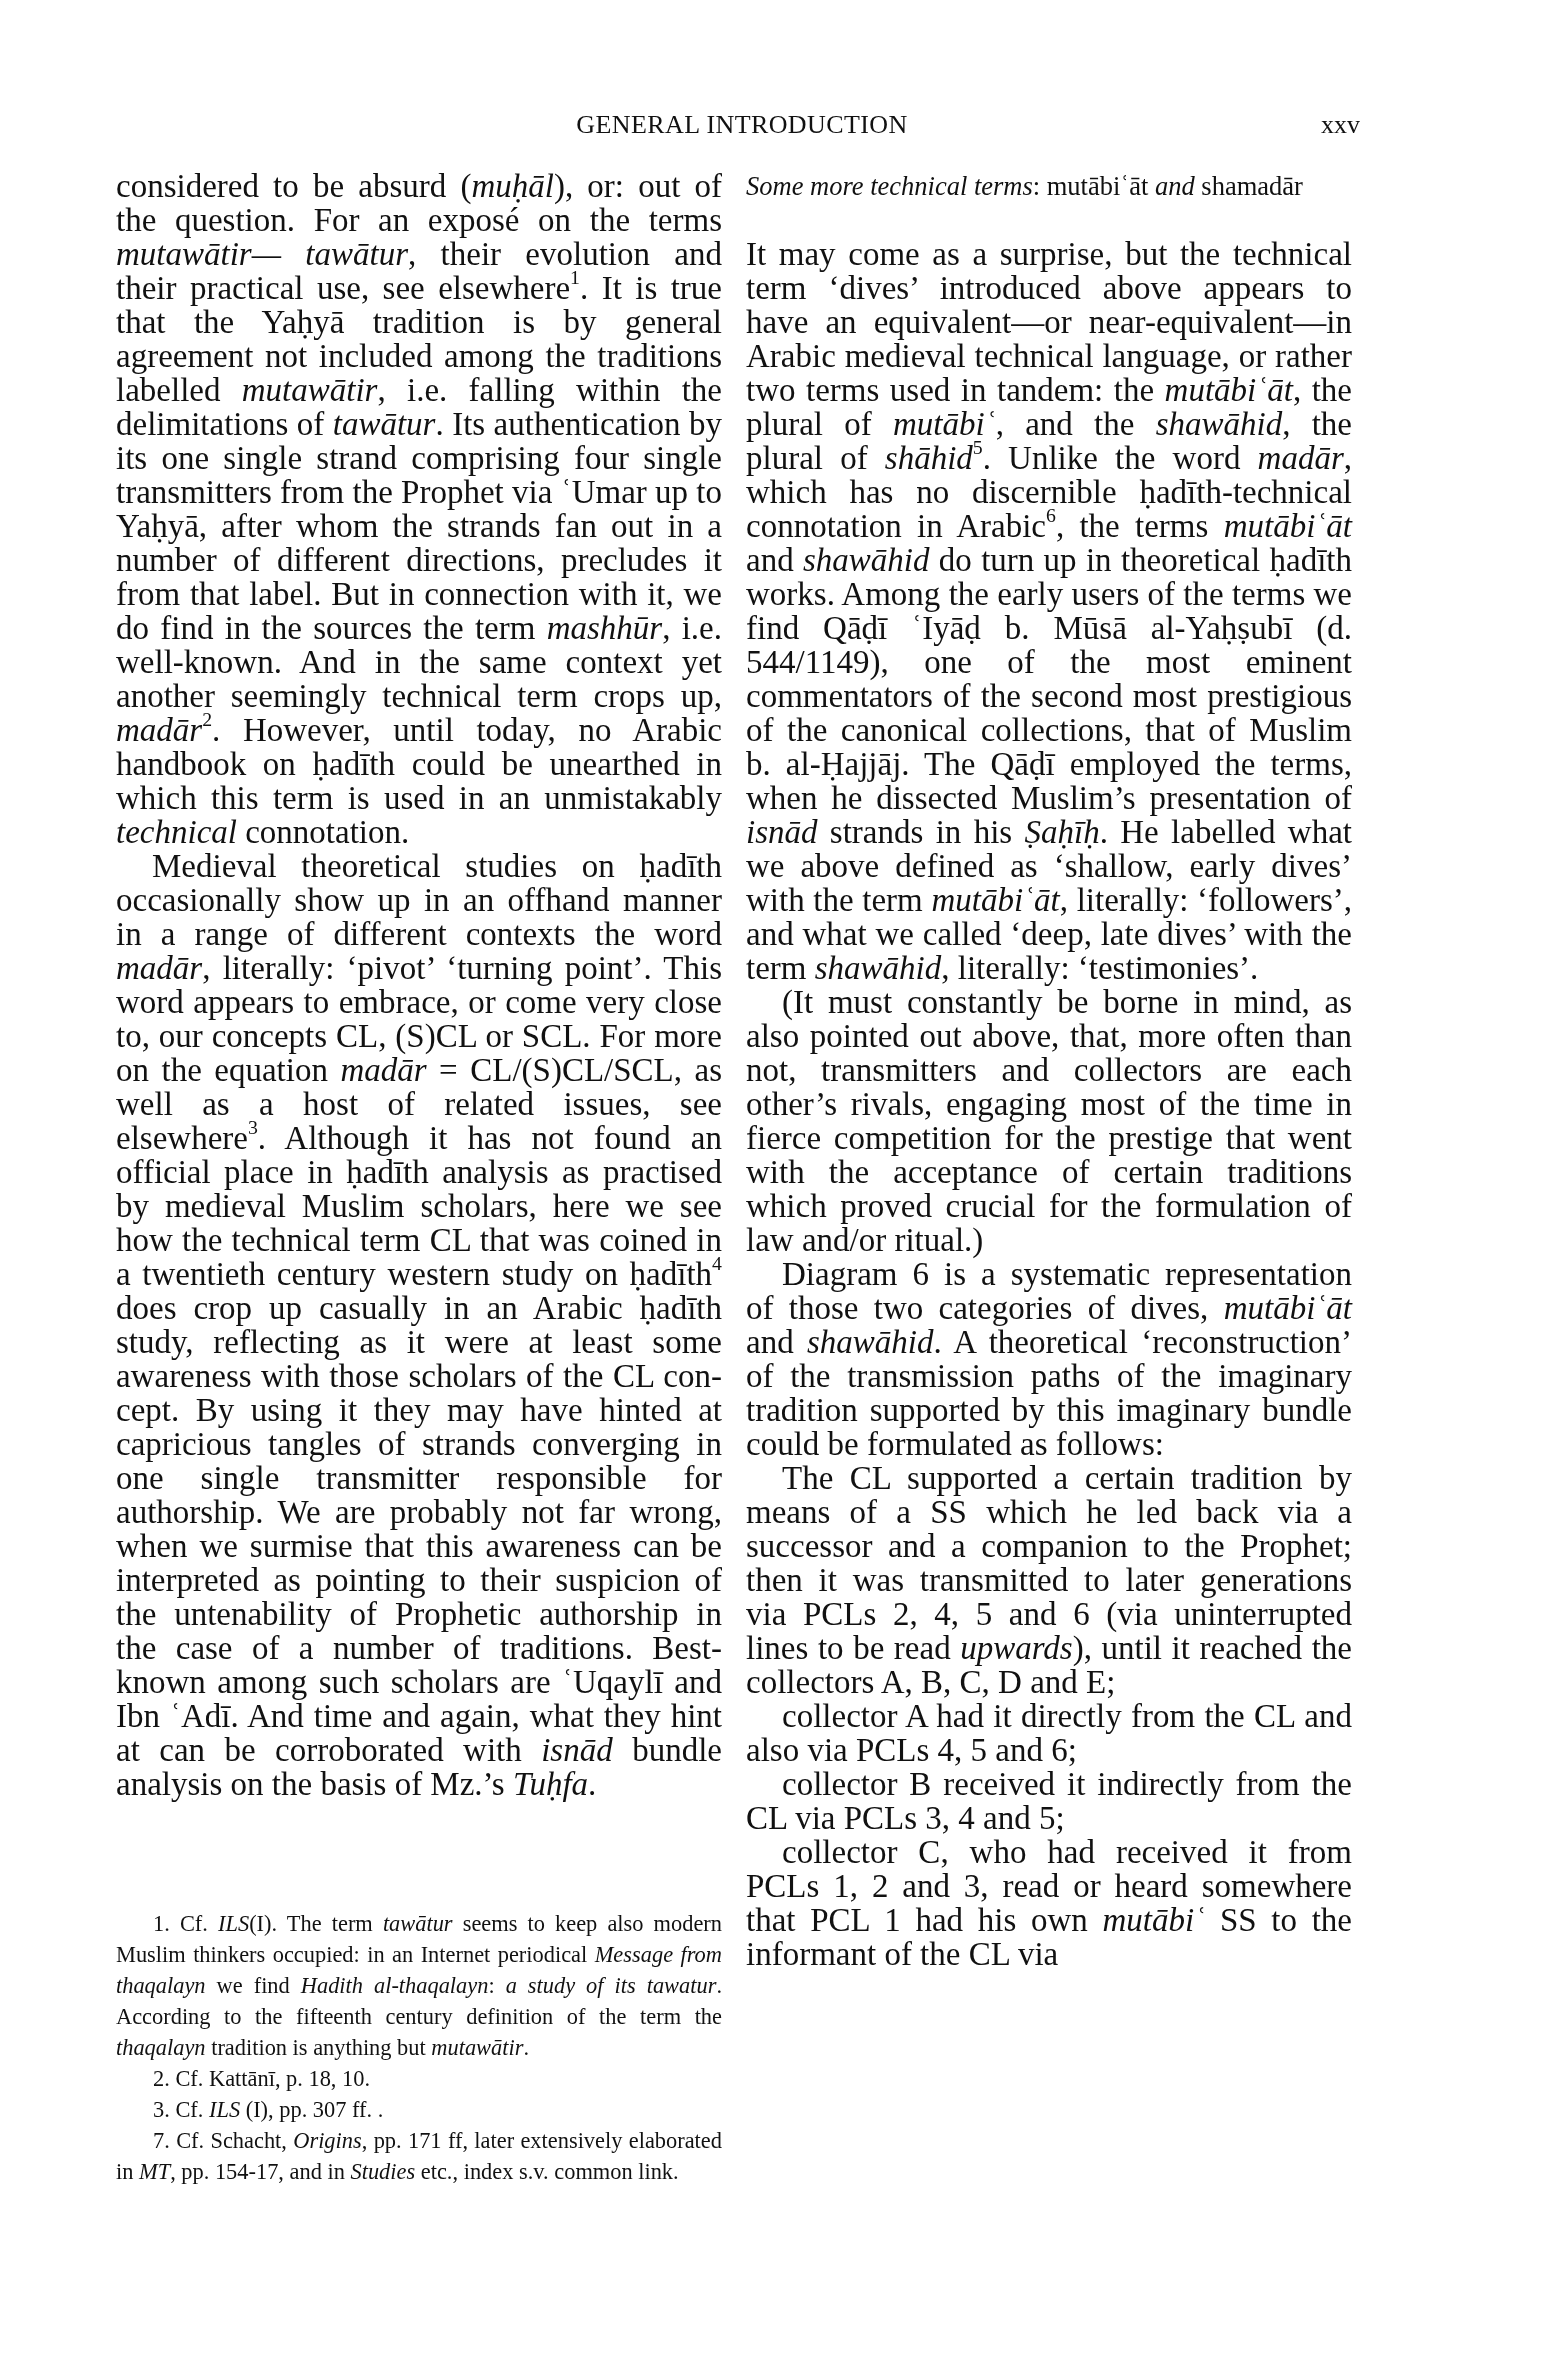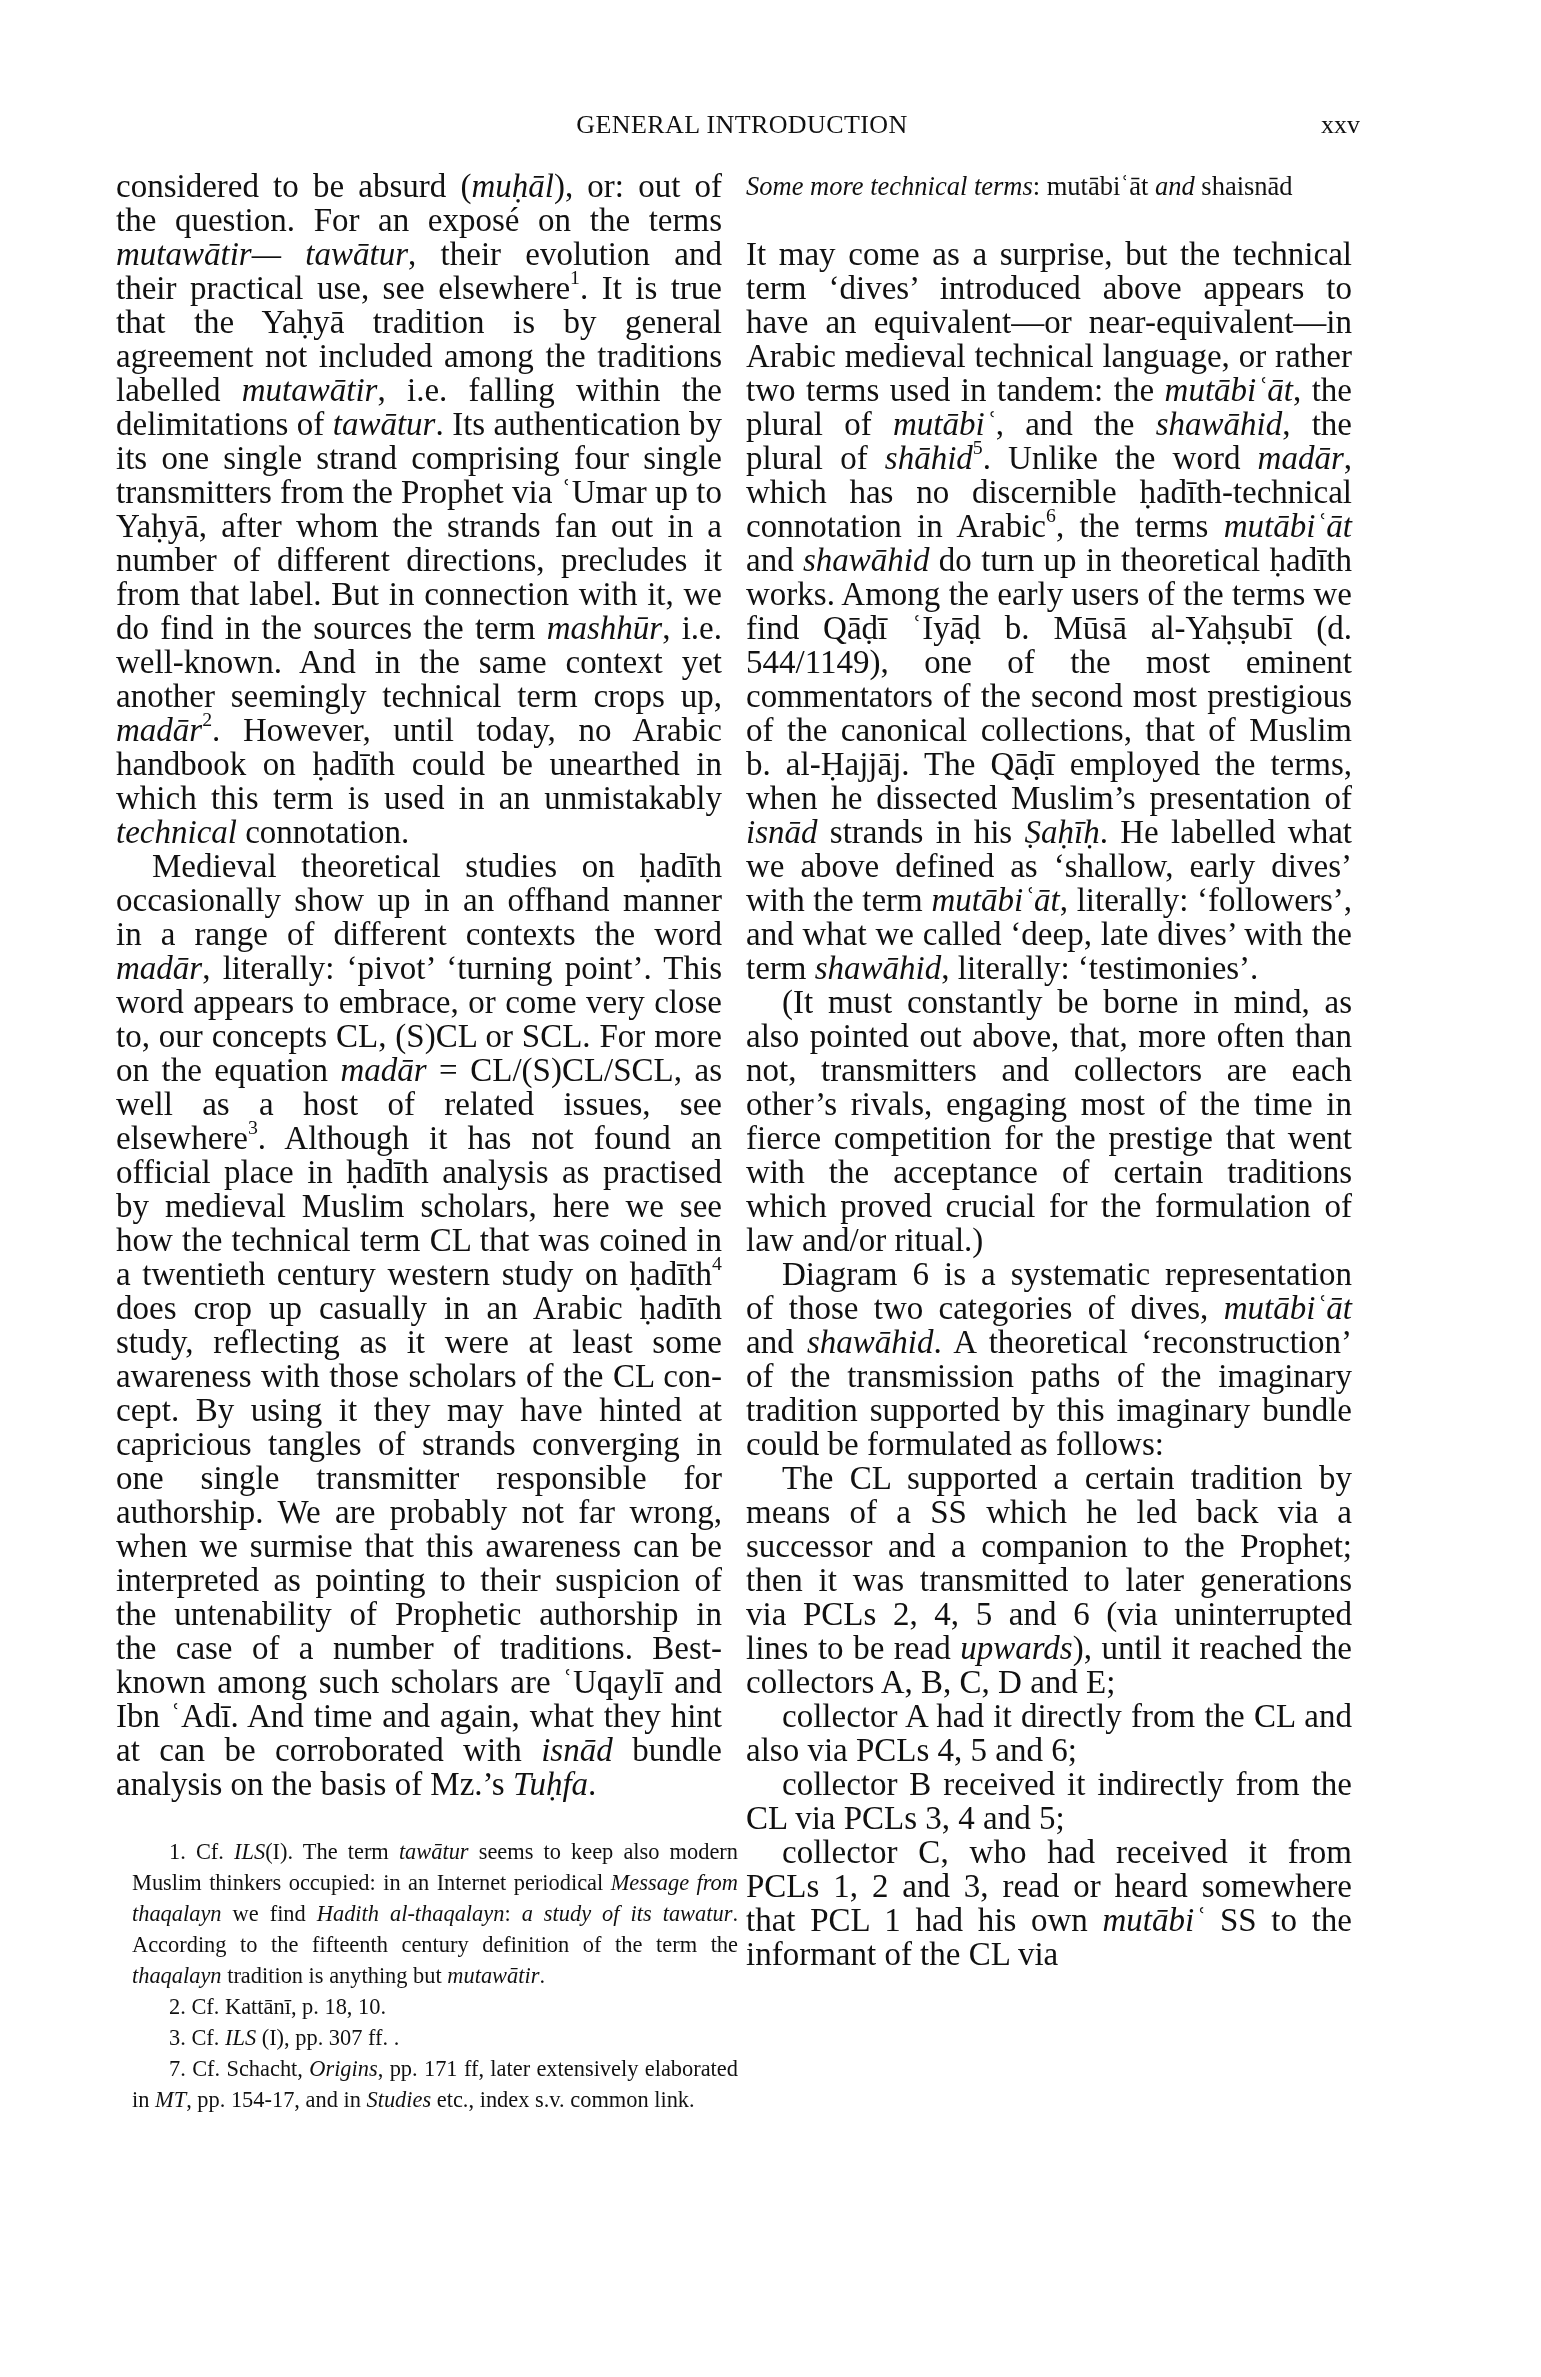--- a/index.html
+++ b/index.html
@@ -47,31 +47,31 @@
   <span class="folio">xxv</span>
 </header>
 
 <section class="col left" style="top:169px;">
   <div class="body-block">
       <p><span>considered to be absurd (</span><span class="it">muḥāl</span><span>), or: out of the ques­tion. For an exposé on the terms </span><span class="it">mutawātir— ta­wātur</span><span>, their evolution and their practical use, see elsewhere</span><sup>1</sup><span>. It is true that the Yaḥyā tradition is by general agreement not included among the tra­ditions labelled </span><span class="it">mutawātir</span><span>, i.e. falling within the delimitations of </span><span class="it">tawātur</span><span>. Its authentication by its one single strand comprising four single transmit­ters from the Prophet via ʿUmar up to Yaḥyā, after whom the strands fan out in a number of different directions, precludes it from that label. But in con­nection with it, we do find in the sources the term </span><span class="it">mashhūr</span><span>, i.e. well-known. And in the same context yet another seemingly technical term crops up, </span><span class="it">ma­dār</span><sup>2</sup><span>. However, until today, no Arabic handbook on ḥadīth could be unearthed in which this term is used in an unmistakably </span><span class="it">technical</span><span> connotation.</span></p>
       <p class="indent"><span>Medieval theoretical studies on ḥadīth occasion­ally show up in an offhand manner in a range of different contexts the word </span><span class="it">madār</span><span>, literally: ‘piv­ot’ ‘turning point’. This word appears to embrace, or come very close to, our concepts CL, (S)CL or SCL. For more on the equation </span><span class="it">madār</span><span> = CL/​(S)CL/SCL, as well as a host of related issues, see elsewhere</span><sup>3</sup><span>. Although it has not found an official place in ḥadīth analysis as practised by medieval Muslim scholars, here we see how the technical term CL that was coined in a twentieth century wes­tern study on ḥadīth</span><sup>4</sup><span> does crop up casually in an Arabic ḥadīth study, reflecting as it were at least some awareness with those scholars of the CL con­cept. By using it they may have hinted at capricious tangles of strands converging in one single trans­mitter responsible for authorship. We are probably not far wrong, when we surmise that this awareness can be interpreted as pointing to their suspicion of the untenability of Prophetic authorship in the case of a number of traditions. Best-known among such scholars are ʿUqaylī and Ibn ʿAdī. And time and again, what they hint at can be corroborated with </span><span class="it">isnād</span><span> bundle analysis on the basis of Mz.’s </span><span class="it">Tuḥfa</span><span>.</span></p>
     </div>
 </section>
 
-<section class="col left" style="top:1836px;margin-left:16px;">
+<section class="col left" style="top:1908px;">
   <div class="footnotes">
       <p><span>1. Cf. </span><span class="it">ILS</span><span>(I). The term </span><span class="it">tawātur</span><span> seems to keep also modern Muslim thinkers occupied: in an Internet peri­odical </span><span class="it">Message from thaqalayn</span><span> we find </span><span class="it">Hadith al-thaqa­layn</span><span>: </span><span class="it">a study of its tawatur</span><span>. According to the fifteenth century definition of the term the </span><span class="it">thaqalayn</span><span> tradition is anything but </span><span class="it">mutawātir</span><span>.</span></p>
       <p><span>2.  Cf. Kattānī, p. 18, 10.</span></p>
       <p><span>3.  Cf. </span><span class="it">ILS</span><span> (I), pp. 307 ff.          .</span></p>
       <p><span>7.  Cf. Schacht, </span><span class="it">Origins</span><span>, pp. 171 ff, later extensively elaborated in </span><span class="it">MT</span><span>, pp. 154-17, and in </span><span class="it">Studies</span><span> etc., index s.v. common link.</span></p>
     </div>
 </section>
 
 <section class="col right" style="top:169px;">
-  <p class="heading"><span class="it">Some more technical terms</span><span>: mutābiʿāt </span><span class="it">and</span><span> sha­isnād</span></p>
+  <p class="heading"><span class="it">Some more technical terms</span><span>: mutābiʿāt </span><span class="it">and</span><span> sha­madār</span></p>
   <div style="height:34px;"></div>
   <div class="body-block">
       <p><span>It may come as a surprise, but the technical term ‘dives’ introduced above appears to have an equivalent—or near-equivalent—in Arabic medie­val technical language, or rather two terms used in tandem: the </span><span class="it">mutābiʿāt</span><span>, the plural of </span><span class="it">mutābiʿ</span><span>, and the </span><span class="it">shawāhid</span><span>, the plural of </span><span class="it">shāhid</span><sup>5</sup><span>. Unlike the word </span><span class="it">madār</span><span>, which has no discernible ḥadīth-technical connotation in Arabic</span><sup>6</sup><span>, the terms </span><span class="it">mutābiʿāt</span><span> and </span><span class="it">shawāhid</span><span> do turn up in theoretical ḥadīth works. Among the early users of the terms we find Qāḍī ʿIyāḍ b. Mūsā al-Yaḥṣubī (d. 544/1149), one of the most eminent commentators of the second most prestigious of the canonical collections, that of Muslim b. al-Ḥajjāj. The Qāḍī employed the terms, when he dissected Muslim’s presentation of </span><span class="it">isnād</span><span> strands in his </span><span class="it">Ṣaḥīḥ</span><span>. He labelled what we above defined as ‘shallow, early dives’ with the term </span><span class="it">mutābiʿāt</span><span>, literally: ‘followers’, and what we called ‘deep, late dives’ with the term </span><span class="it">shawāhid</span><span>, literally: ‘testimonies’.</span></p>
       <p class="indent"><span>(It must constantly be borne in mind, as also pointed out above, that, more often than not, trans­mitters and collectors are each other’s rivals, engag­ing most of the time in fierce competition for the prestige that went with the acceptance of certain traditions which proved crucial for the formulation of law and/or ritual.)</span></p>
       <p class="indent"><span>Diagram 6 is a systematic representation of those two categories of dives, </span><span class="it">mutābiʿāt</span><span> and </span><span class="it">shawāhid</span><span>. A theoretical ‘reconstruction’ of the transmission paths of the imaginary tradition supported by this imaginary bundle could be formulated as follows:</span></p>
       <p class="indent"><span>The CL supported a certain tradition by means of a SS which he led back via a successor and a companion to the Prophet; then it was transmitted to later generations via PCLs 2, 4, 5 and 6 (via uninterrupted lines to be read </span><span class="it">upwards</span><span>), until it reached the collectors A, B, C, D and E;</span></p>
       <p class="indent"><span>collector A had it directly from the CL and also via PCLs 4, 5 and 6;</span></p>
       <p class="indent"><span>collector B received it indirectly from the CL via PCLs 3, 4 and 5;</span></p>
       <p class="indent"><span>collector C, who had received it from PCLs 1, 2 and 3, read or heard somewhere that PCL 1 had his own </span><span class="it">mutābiʿ</span><span> SS to the informant of the CL via</span></p>
     </div>

